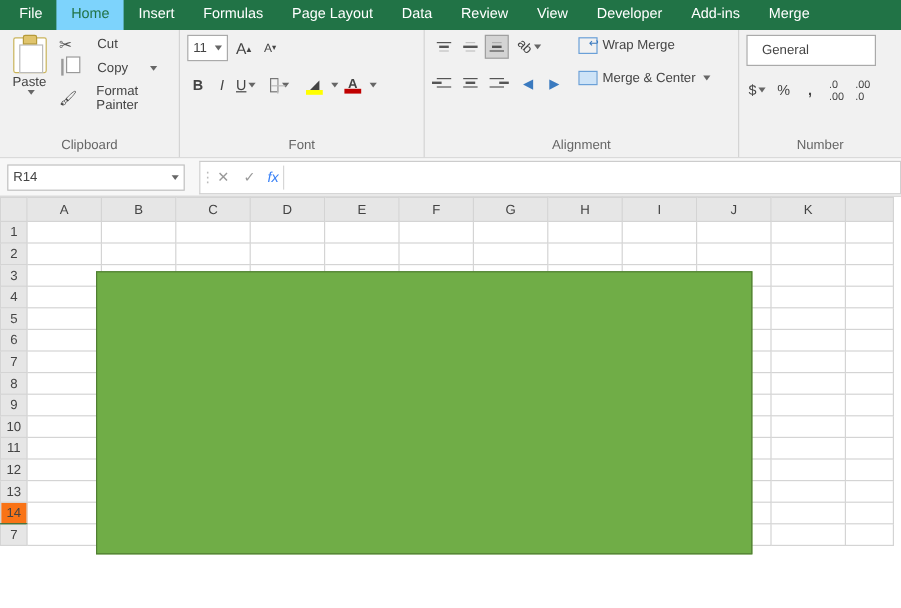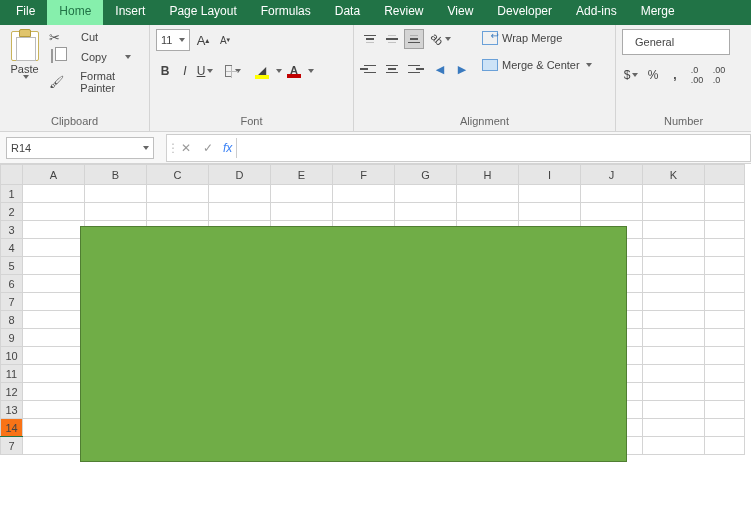--- a/index.html
+++ b/index.html
@@ -1,21 +1,21 @@
 <!DOCTYPE html>
 <html><head>
 <meta charset="utf-8">
 <style>
   * { box-sizing: border-box; margin: 0; padding: 0; font-family: "Segoe UI", Tahoma, sans-serif; }
   body { width: 751px; height: 507px; overflow: hidden; background: #fff; font-size: 12px; color: #444; }
 
   
   .tabs { display: flex; align-items: stretch; height: 25px; background: #217346; color: #fff; padding-left: 4px; }
   .tab { padding: 4px 12px 0 12px; font-size: 12px; cursor: pointer; }
-  .tab.active { background: #86efac; color: #217346; }
+  .tab.active { background: #7dd3fc; color: #217346; }
 
   
   .ribbon { display: flex; background: #f1f1f1; border-bottom: 1px solid #d4d4d4; height: 107px; }
   .group { display: flex; flex-direction: column; border-right: 1px solid #d4d4d4; padding: 4px 6px 0 6px; position: relative; }
   .group-body { display: flex; flex: 1; align-items: flex-start; }
   .group-label { text-align: center; font-size: 11px; color: #666; padding: 2px 0 4px 0; position: relative; }
 
   
   .paste-big { display: flex; flex-direction: column; align-items: center; width: 42px; margin-right: 4px; cursor: pointer; }
   .paste-icon { width: 28px; height: 30px; background: #fff; border: 1px solid #c9b35a; border-radius: 2px; position: relative; margin-top: 2px; }
@@ -87,22 +87,22 @@
   .shape { position:absolute; background:#70ad47; border:1px solid #507e32; }
 
 </style>
 </head>
 <body>
 
 <div class="tabs">
   <div class="tab">File</div>
   <div class="tab active">Home</div>
   <div class="tab">Insert</div>
+  <div class="tab">Formulas</div>
   <div class="tab">Page Layout</div>
-  <div class="tab">Formulas</div>
   <div class="tab">Data</div>
   <div class="tab">Review</div>
   <div class="tab">View</div>
   <div class="tab">Developer</div>
   <div class="tab">Add-ins</div>
   <div class="tab">Merge</div>
 </div>
 
 <div class="ribbon">
 

